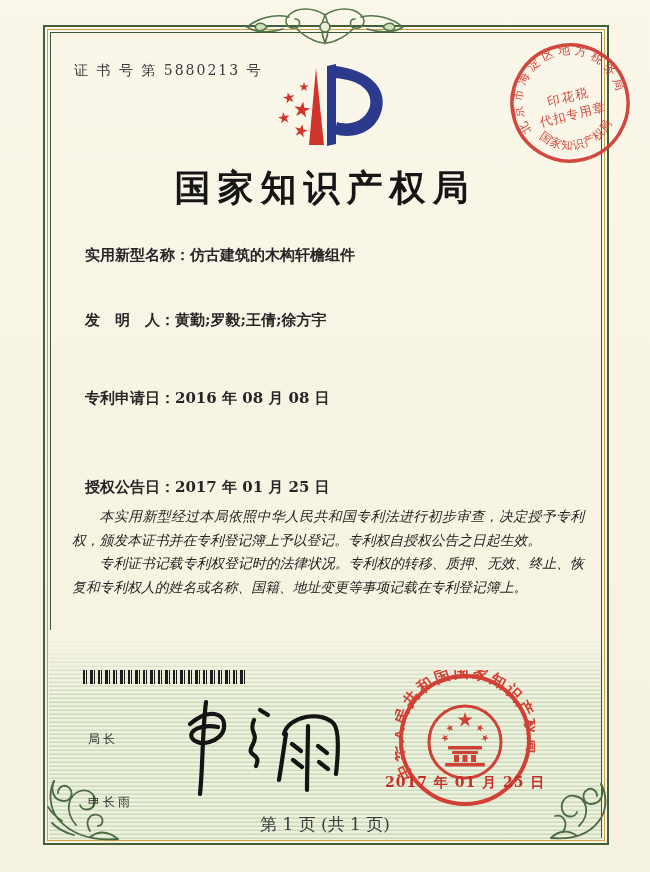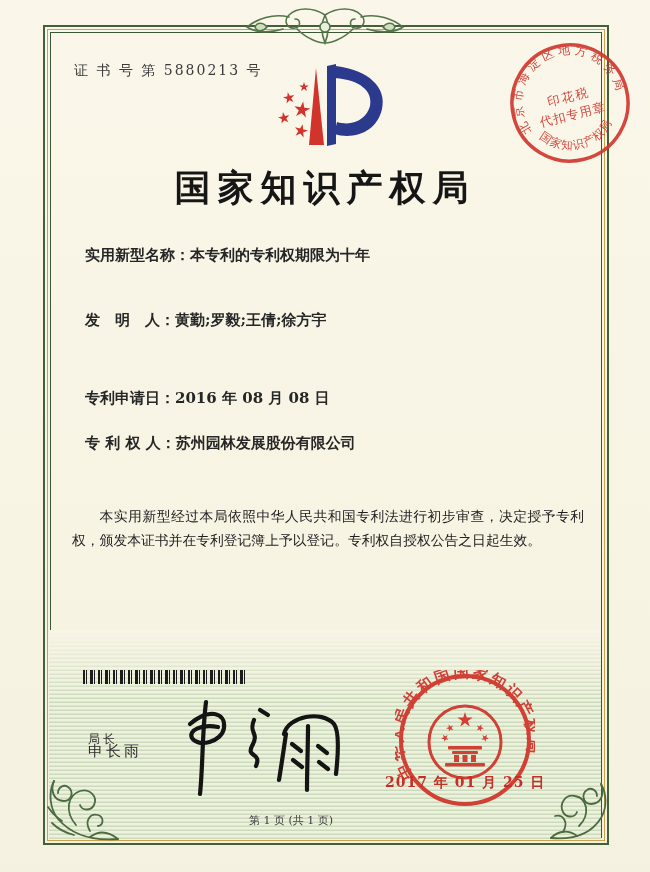--- a/index.html
+++ b/index.html
@@ -33,39 +33,39 @@
   .title{position:absolute;left:0;top:164px;width:650px;text-align:center;
     font-size:36px;font-weight:700;letter-spacing:7px;color:#161616;z-index:2;white-space:pre;}
   
   .fields{position:absolute;left:85px;top:246px;width:500px;height:265px;z-index:2;}
   .frow{position:absolute;left:0;font-size:15px;font-weight:600;color:#262626;white-space:pre;}
   .fr0{top:0;} .fr1{top:65px;} .fr2{top:99px;} .fr3{top:143px;text-align:right;} .fr4{top:188px;} .fr5{top:232px;}
   .flabel{white-space:pre;}
   .fvalue{white-space:pre;}
   
   .bodytext{position:absolute;left:72px;top:505px;width:512px;z-index:2;
-    font-size:13.8px;line-height:1.72;text-align:justify;color:#222;}
+    font-size:13.8px;line-height:1.72;text-align:justify;color:#222;font-style:italic;}
   .bodytext p{margin:0;text-indent:2em;}
   
   .barcode{position:absolute;left:83px;top:670px;width:165px;height:14px;z-index:2;
     background:repeating-linear-gradient(90deg,
       #1c1c1c 0 2px,transparent 2px 3px,
       #1c1c1c 3px 4px,transparent 4px 7px,
       #1c1c1c 7px 10px,transparent 10px 11px,
       #1c1c1c 11px 12px,transparent 12px 15px);}
   .sig-role{position:absolute;left:88px;top:731px;font-size:12px;letter-spacing:3px;
     color:#2e2e2e;z-index:2;}
-  .sig-name{position:absolute;left:88px;top:742px;font-size:15px;letter-spacing:3px;
+  .sig-name{position:absolute;left:88px;top:794px;font-size:12px;letter-spacing:3px;
     color:#2e2e2e;z-index:2;}
   .signature{position:absolute;left:180px;top:696px;z-index:2;}
   .seal{position:absolute;left:395px;top:670px;z-index:4;opacity:.93;}
   .seal-date{position:absolute;left:385px;top:774px;width:160px;text-align:center;
     font-size:14px;color:#c62f28;font-weight:600;letter-spacing:1px;z-index:5;white-space:pre;}
-  .page-footer{position:absolute;left:0;top:813px;width:582px;text-align:center;
-    font-size:11px;color:#3c3c3c;z-index:2;white-space:pre;}
+  .page-footer{position:absolute;left:0;top:813px;width:650px;text-align:center;
+    font-size:17px;color:#3c3c3c;z-index:2;white-space:pre;}
   
   .crest{position:absolute;left:237px;top:5px;z-index:2;}
   .flour-left{position:absolute;left:42px;top:763px;z-index:2;}
   .flour-right{position:absolute;left:549px;top:770px;z-index:2;}
   svg text{font-family:"DejaVu Serif","Liberation Serif",serif;}
 </style>
 </head>
 <body>
 
 <div class="page">
@@ -118,28 +118,29 @@
     <text font-size="11.5" fill="#cf3a30" letter-spacing="1">
       <textPath href="#taxBotArc" textLength="86" lengthAdjust="spacing">国家知识产权局</textPath>
     </text>
     <text x="0" y="-2" text-anchor="middle" font-size="12.5" fill="#cf3a30" letter-spacing="2">印花税</text>
     <text x="0" y="16" text-anchor="middle" font-size="12.5" fill="#cf3a30" letter-spacing="1">代扣专用章</text>
   </svg>
 
   <div class="title">国家知识产权局</div>
 
   <div class="fields">
-    <div class="frow fr0"><span class="flabel">实用新型名称：</span><span class="fvalue">本专利的专利权期限为十年</span></div>
+    <div class="frow fr0"><span class="flabel">实用新型名称：</span><span class="fvalue">仿古建筑的木构轩檐组件</span></div>
     <div class="frow fr1"><span class="flabel">发　明　人：</span><span class="fvalue">黄勤;罗毅;王倩;徐方宇</span></div>
     <div class="frow fr3"><span class="flabel">专利申请日：</span><span class="fvalue">2016 年 08 月 08 日</span></div>
-    <div class="frow fr4"><span class="flabel">专 利 权 人：</span><span class="fvalue">苏州园林发展股份有限公司</span></div>
+    <div class="frow fr5"><span class="flabel">授权公告日：</span><span class="fvalue">2017 年 01 月 25 日</span></div>
   </div>
 
   <div class="bodytext">
     <p>本实用新型经过本局依照中华人民共和国专利法进行初步审查，决定授予专利权，颁发本证书并在专利登记簿上予以登记。专利权自授权公告之日起生效。</p>
+    <p>专利证书记载专利权登记时的法律状况。专利权的转移、质押、无效、终止、恢复和专利权人的姓名或名称、国籍、地址变更等事项记载在专利登记簿上。</p>
   </div>
 
   <div class="guilloche"></div>
 
   <svg class="flour-left" width="78" height="80" viewBox="0 0 78 80">
     <g stroke="#4c6b40" stroke-width="1.8" fill="none" stroke-linecap="round">
       <path d="M76,76 C52,78 30,72 16,56 C8,46 6,30 12,18"></path>
       <path d="M12,18 C8,28 12,38 22,38 C30,38 32,28 26,24 C22,21 16,24 16,30"></path>
       <path d="M34,62 C22,48 26,32 38,28 C48,25 56,34 52,42 C49,48 40,48 38,42"></path>
       <path d="M48,68 C42,58 48,50 56,52 C62,54 62,62 56,63"></path>

